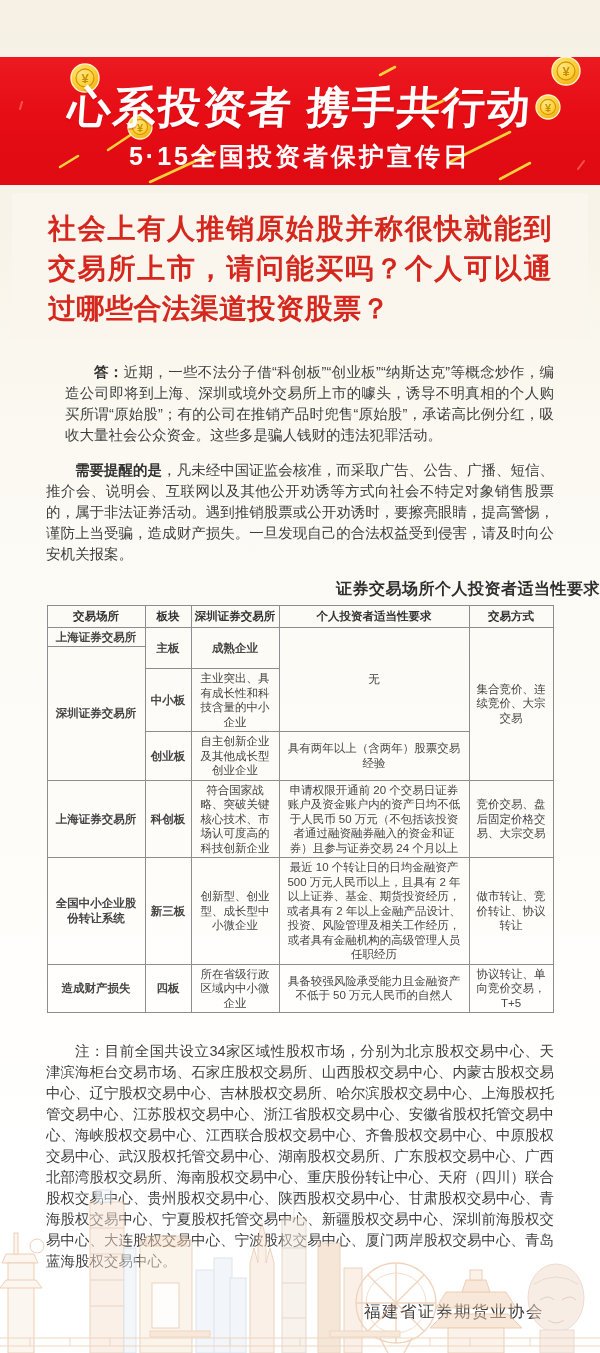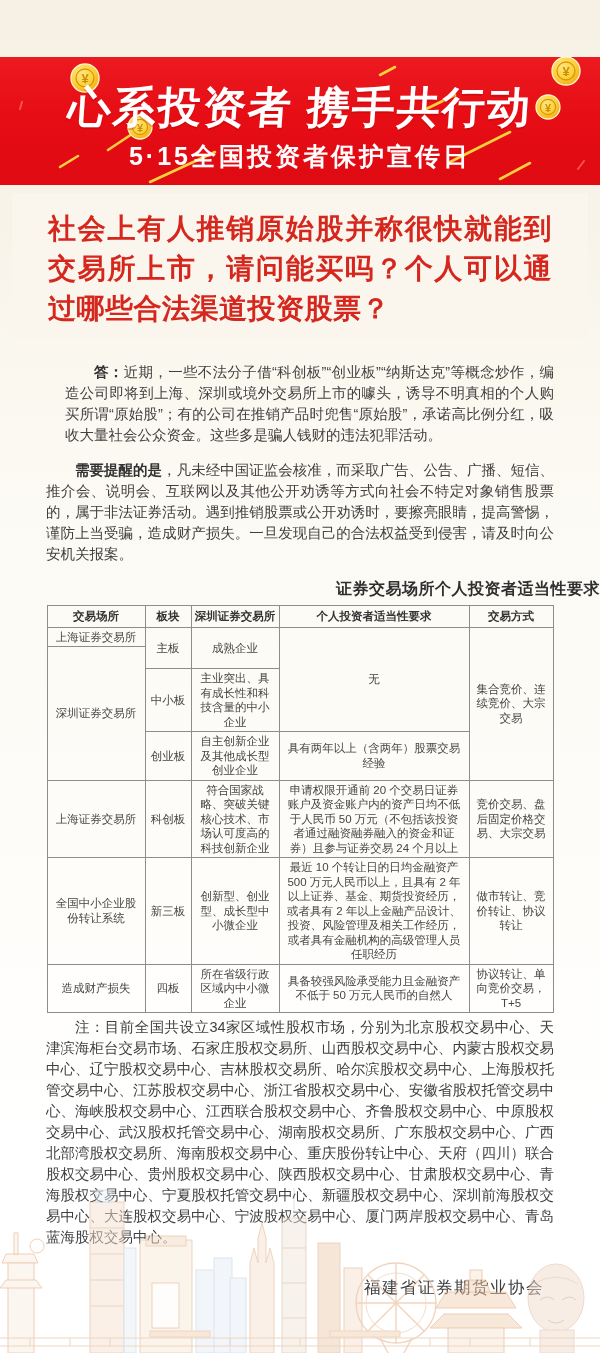--- a/index.html
+++ b/index.html
@@ -82,23 +82,23 @@
   table.suit th,table.suit td{
     border:1px solid #8d8d8d;
     padding:2px 5px;
     vertical-align:middle;
     text-align:center;
   }
   table.suit th{
     font-weight:bold;color:#333;
     padding:3px 2px;
   }
-  table.suit td.ct{text-align:center;}
-  
-  .note-wrap{margin-top:4px;}
+  table.suit td.ct{text-align:center;font-weight:bold;}
+  
+  .note-wrap{margin-top:28px;}
   
   .footer{
     margin-top:26px;
     text-align:right;
     padding-right:56px;
     font-size:16.5px;color:#3d3d3d;
   }
   .footer .org1{letter-spacing:1.5px;line-height:27px;}
   
   .skyline{position:absolute;left:0;bottom:0;width:600px;height:165px;pointer-events:none;}

